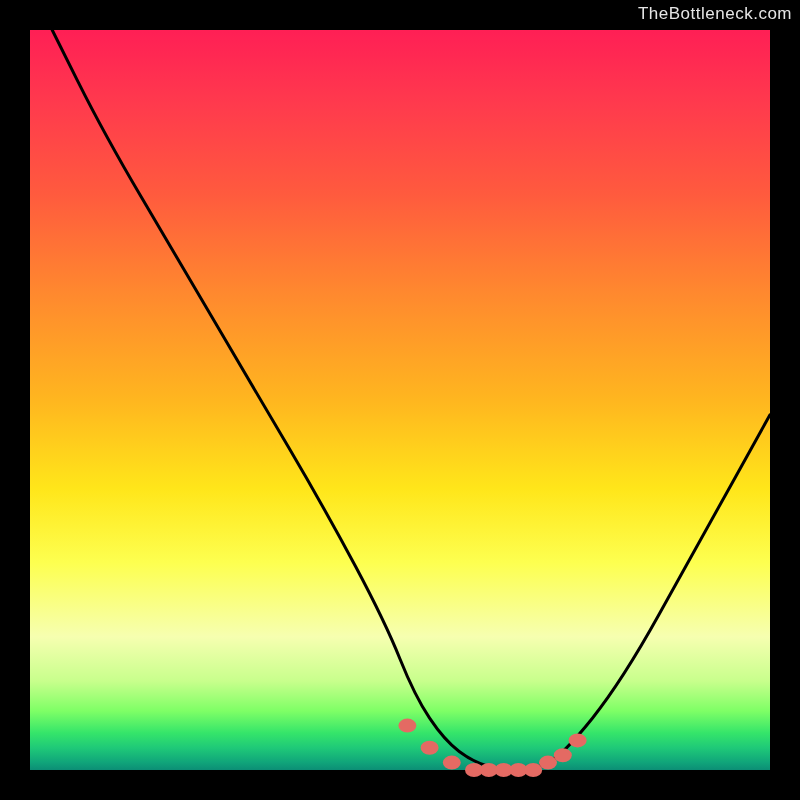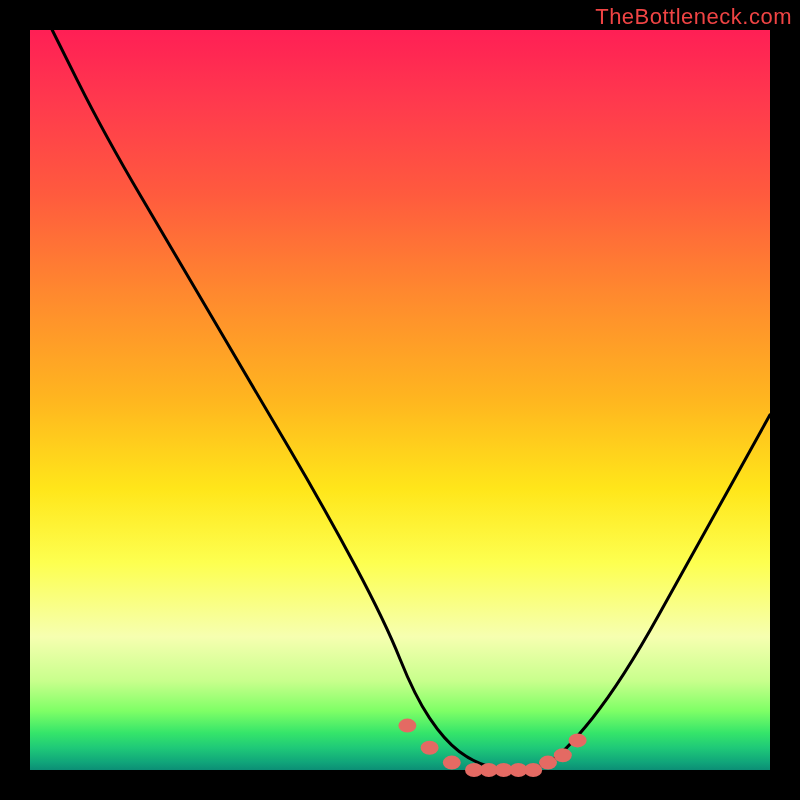--- a/index.html
+++ b/index.html
@@ -39,22 +39,22 @@
       #35e56a 95%,
       #1fc978 97%,
       #10a47a 99%,
       #0c8e75 100%
     );
   }
   .watermark {
     position: absolute;
     top: 4px;
     right: 8px;
-    color: #ef4444;
-    font-size: 22px;
+    color: #e5e5e5;
+    font-size: 17px;
     letter-spacing: 0.5px;
     font-weight: 400;
   }
   svg.overlay {
     position: absolute;
     left: 30px;
     top: 30px;
     width: 740px;
     height: 740px;
     overflow: visible;

